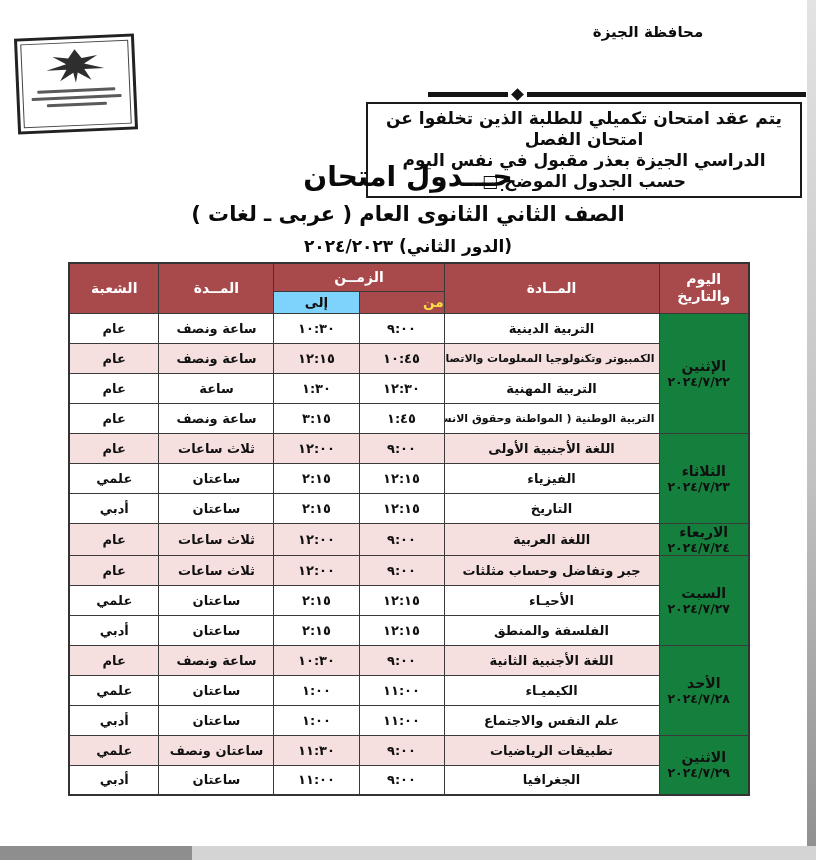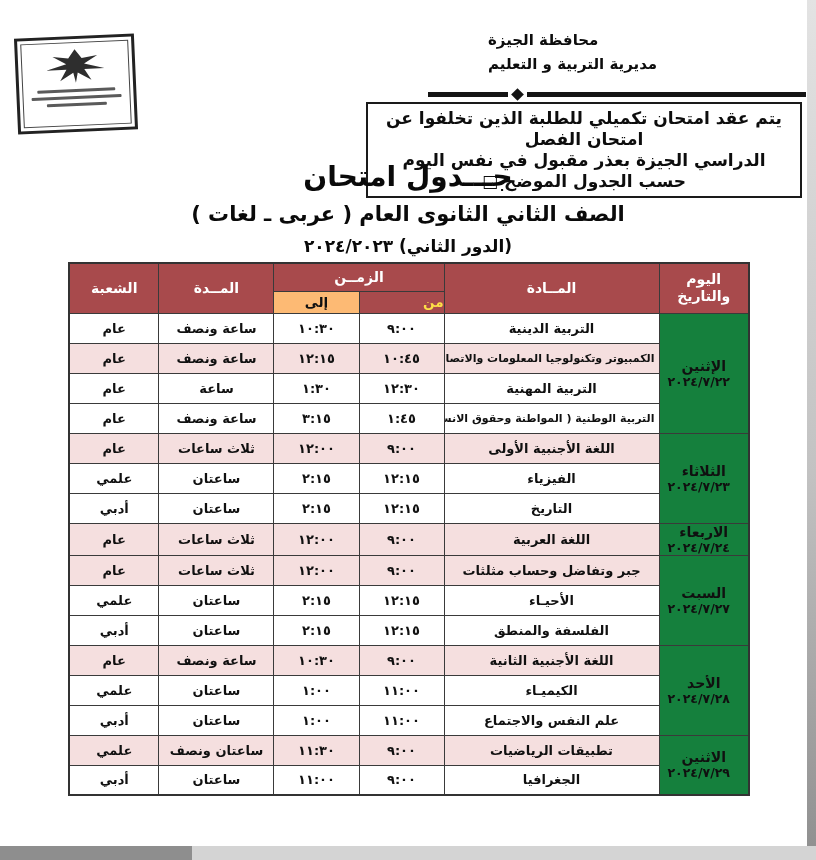--- a/index.html
+++ b/index.html
@@ -11,21 +11,21 @@
   .stamp { position:absolute; left:16px; top:36px; width:120px; height:96px;
            border:3px solid #222; background:#fff; transform:rotate(-2.5deg); padding:3px; }
   .stamp-frame { width:100%; height:100%; border:1px solid #444; padding:4px 6px; text-align:center; }
   .stamp-emblem { display:block; margin:0 auto; }
   .stamp-textline { height:3px; background:#5a5a5a; margin:4px auto 0 auto; border-radius:1px; }
   .stamp-textline.w1 { width:78px; }
   .stamp-textline.w2 { width:90px; }
   .stamp-textline.w3 { width:60px; }
 
   
-  .org { position:absolute; top:28px; right:8px; width:320px; text-align:left; }
+  .org { position:absolute; top:20px; right:8px; width:320px; text-align:center; }
   .org-line { font-size:15px; font-weight:bold; line-height:24px; color:#0d0d0d; }
 
   
   .rules { position:absolute; top:88px; right:10px; width:378px; height:12px;
            display:flex; align-items:center; direction:rtl; }
   .rules .bar { height:5px; background:#141414; }
   .rules .bar.long { flex:1; }
   .rules .bar.short { width:80px; }
   .rules .diamond { width:9px; height:9px; background:#141414; transform:rotate(45deg); margin:0 5px; flex:0 0 auto; }
 
@@ -39,21 +39,21 @@
   .title-grade { position:absolute; top:202px; left:0; width:100%; text-align:center; font-size:21px; font-weight:bold; color:#0a0a0a; }
   .title-round { position:absolute; top:236px; left:0; width:100%; text-align:center; font-size:17px; font-weight:bold; color:#0a0a0a; }
 
   
   table.exam { position:absolute; top:262px; right:66px; width:680px; border-collapse:collapse;
                table-layout:fixed; border:2px solid #333; background:#fff; }
   table.exam th, table.exam td { border:1px solid #3a3a3a; text-align:center; vertical-align:middle; }
   thead th.hred { background:#a84a4c; color:#fff; font-size:14px; font-weight:bold; height:28px; padding:2px; line-height:17px; }
   thead th.sub { height:22px; font-size:13.5px; font-weight:bold; }
   thead th.sub-from { background:#a84a4c; color:#fde047;text-align:right; }
-  thead th.sub-to   { background:#fdba74; color:#111;text-align:center; }
+  thead th.sub-to   { background:#7dd3fc; color:#111;text-align:center; }
   tbody td { height:30px; font-size:13px; font-weight:bold; color:#101010; background:#fff; padding:2px 4px; }
   tbody td.pink { background:#f5dfdf; }
   tbody td.subject { overflow:hidden; white-space:nowrap; }
   tbody td.subject.tight { font-size:11px; }
   td.day-cell { background:#15803d; padding:0 18px; }
   .day-name { font-size:14px; font-weight:bold; line-height:16px; }
   .day-date { font-size:12.5px; font-weight:bold; line-height:15px; letter-spacing:1px; }
 
   
   .edge-right { position:absolute; top:0; right:0; width:9px; height:100%;
@@ -72,21 +72,20 @@
         <path d="M32 2 L26 10 L12 8 L24 15 L6 20 L24 20 L18 30 L30 23 L32 32 L34 23 L46 30 L40 20 L58 20 L40 15 L52 8 L38 10 Z" fill="#2e2e2e"></path>
       </svg>
       <div class="stamp-textline w1"></div>
       <div class="stamp-textline w2"></div>
       <div class="stamp-textline w3"></div>
     </div>
   </div>
 
   <div class="org">
     <div class="org-line">محافظة الجيزة</div>
-    <div class="org-line">مديرية التربية و التعليم</div>
   </div>
 
   <div class="rules">
     <span class="bar long"></span>
     <span class="diamond"></span>
     <span class="bar short"></span>
   </div>
 
   <div class="notice">
     <div>يتم عقد امتحان تكميلي للطلبة الذين تخلفوا عن امتحان الفصل</div>

